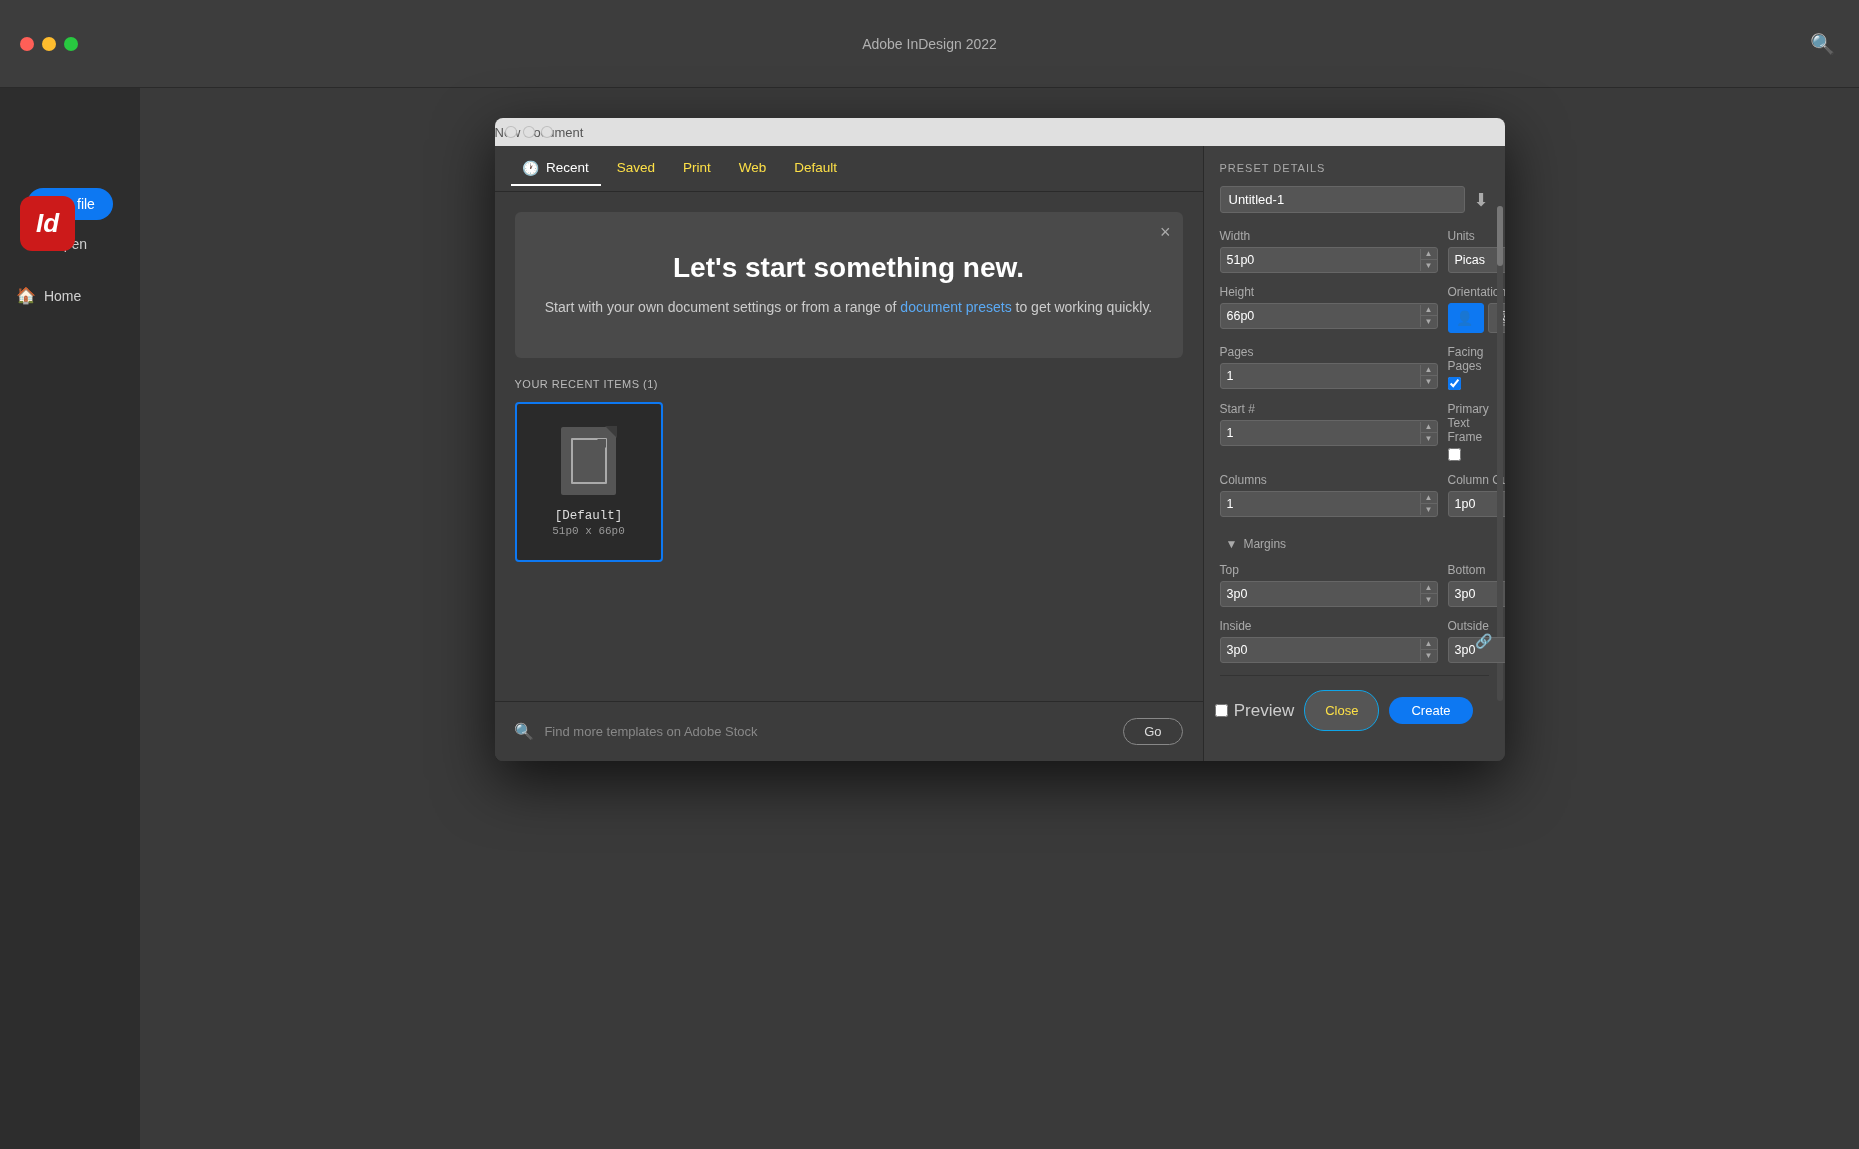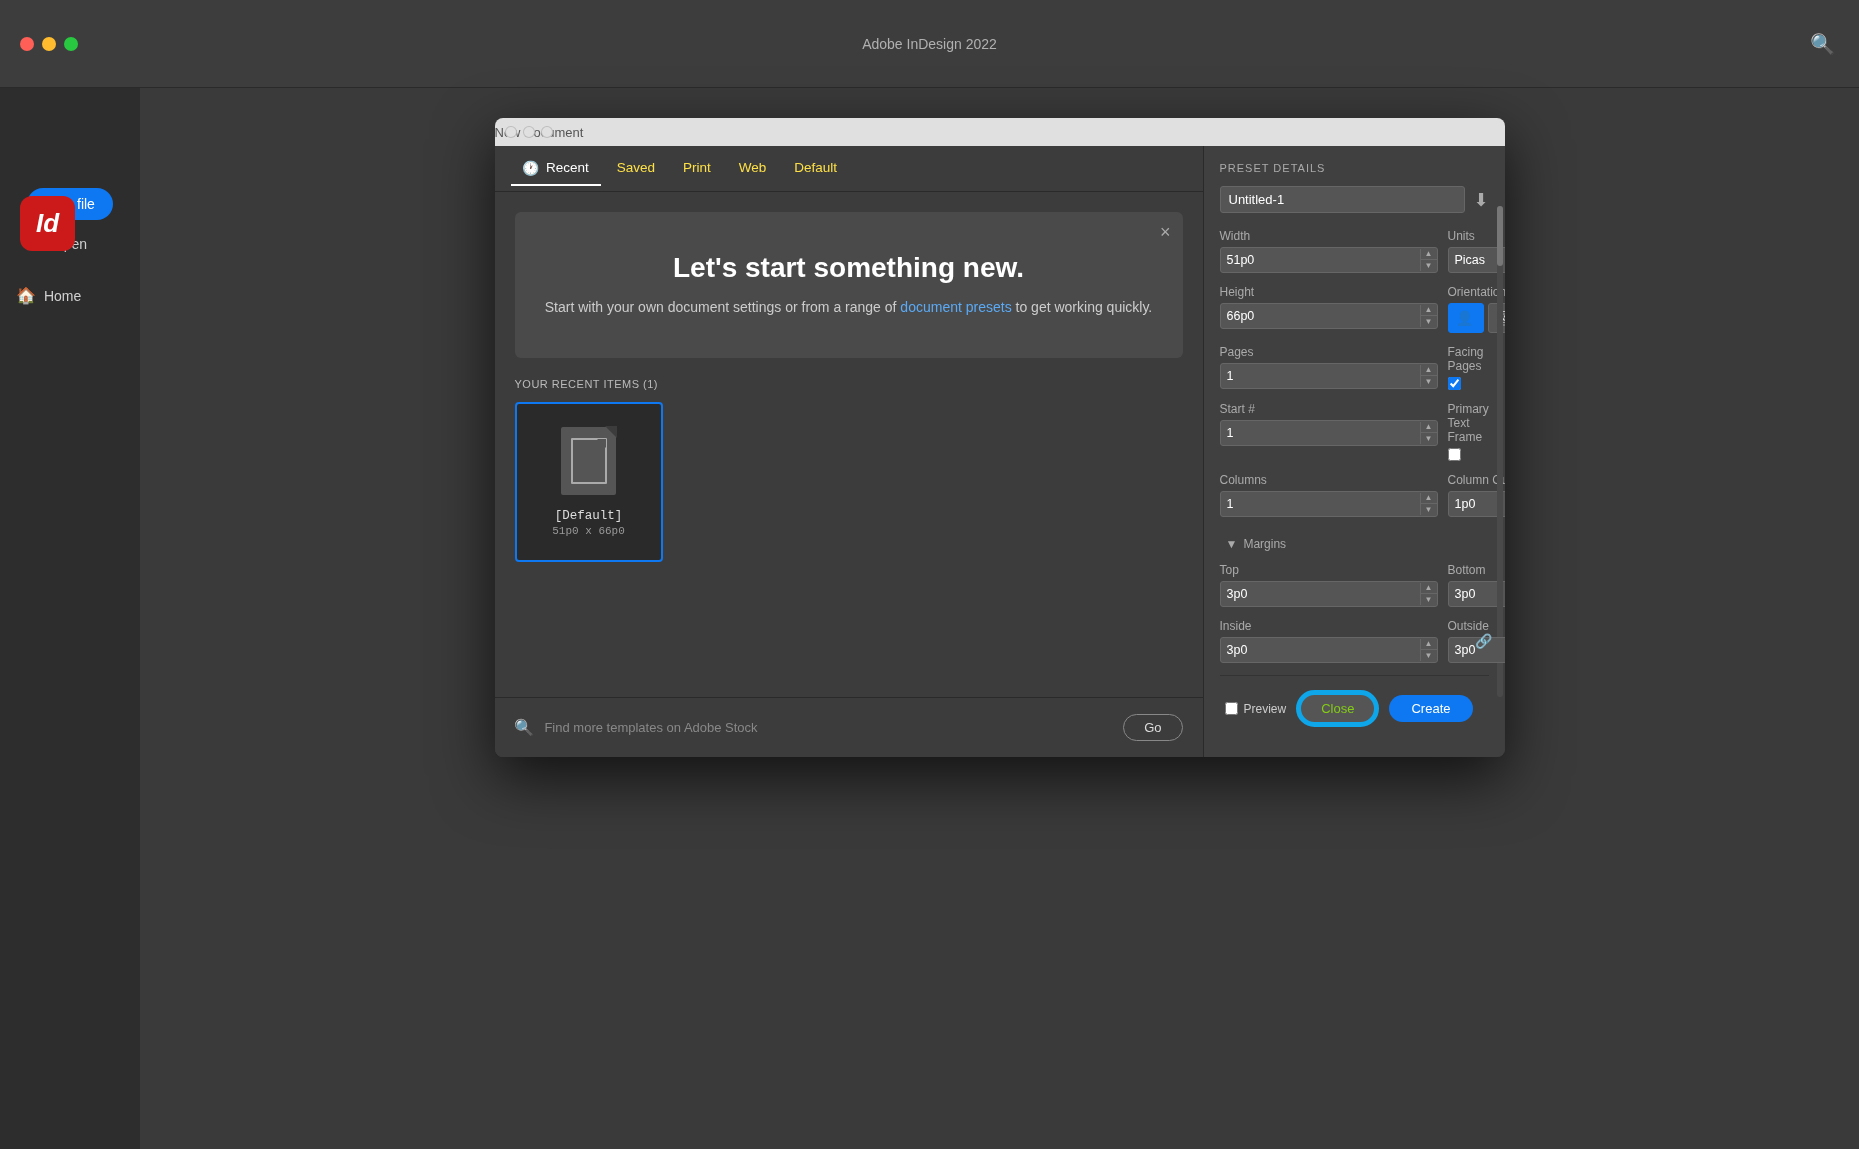--- a/index.html
+++ b/index.html
@@ -559,28 +559,28 @@
       border-top: 1px solid #333;
     }
     .preview-row {
       display: flex;
       align-items: center;
       gap: 6px;
       margin-right: auto;
     }
     .preview-label {
       color: #ccc;
-      font-size: 12px;
+      font-size: 17px;
     }
     .close-btn {
       background: #555;
-      border: 5px solid #0ea5e9;
-      color: #84cc16;
+      border: 1px solid #0ea5e9;
+      color: #fde047;
       border-radius: 20px;
-      padding: 6px 20px;
+      padding: 12px 20px;
       font-size: 13px;
       cursor: pointer;
     }
     .create-btn {
       background: #0d78f2;
       border: none;
       color: #fff;
       border-radius: 20px;
       padding: 6px 22px;
       font-size: 13px;

